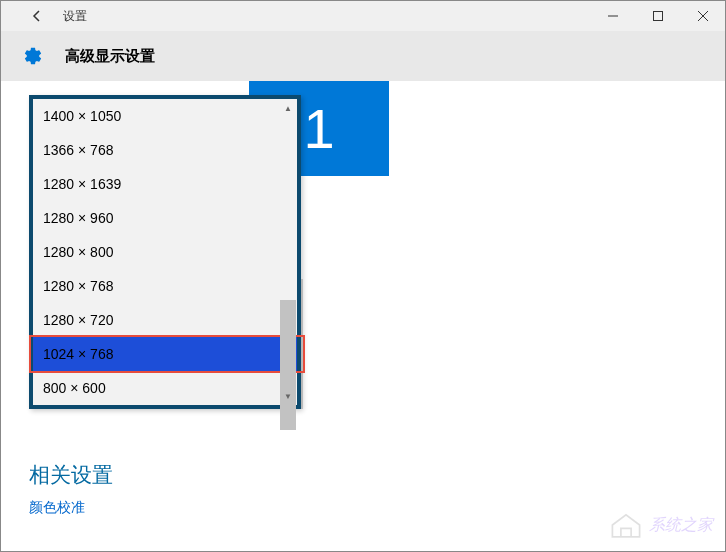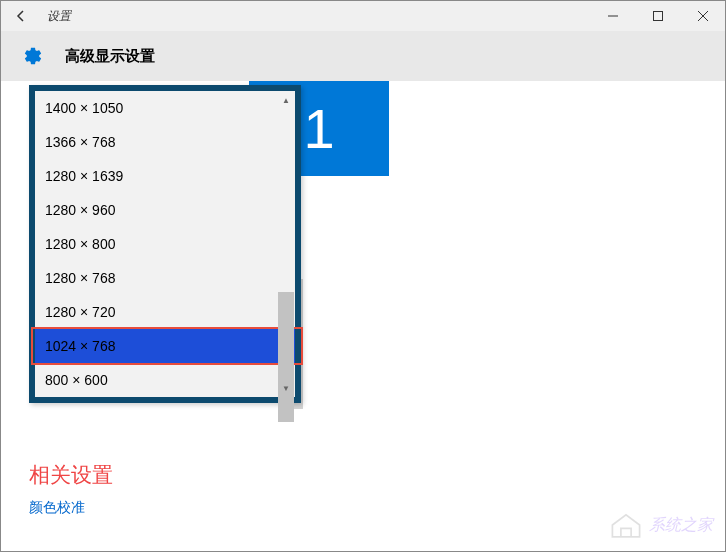--- a/index.html
+++ b/index.html
@@ -14,23 +14,22 @@
       background: #fff;
       position: relative;
       overflow: hidden;
       border: 1px solid #888;
     }
     .titlebar {
       height: 30px;
       background: #f0f0f0;
       display: flex;
       align-items: center;
-      padding-left: 8px;
-      position: relative;
-      font-style: italic;
+      padding-left: 24px;
+      position: relative;
     }
     .back-btn {
       width: 24px;
       height: 24px;
       display: flex;
       align-items: center;
       justify-content: center;
       font-size: 14px;
       cursor: pointer;
     }
@@ -89,24 +88,24 @@
       justify-content: center;
     }
     .monitor-num {
       color: #fff;
       font-size: 56px;
       font-weight: 300;
     }
     .dropdown-list {
       position: absolute;
       left: 28px;
-      top: 4px;
+      top: 14px;
       width: 272px;
       background: #f2f2f2;
-      border: 6px solid #0c4a6e;
+      border: 4px solid #0c4a6e;
       box-shadow: 2px 2px 5px rgba(0,0,0,0.2);
       z-index: 10;
     }
     .dropdown-item {
       height: 34px;
       display: flex;
       align-items: center;
       padding-left: 10px;
       font-size: 14px;
       color: #000;
@@ -168,21 +167,21 @@
       top: 198px;
       width: 18px;
       height: 130px;
       background: #d4d4d4;
     }
     .related-title {
       position: absolute;
       left: 28px;
       top: 380px;
       font-size: 21px;
-      color: #ef4444;
+      color: #0369a1;
     }
     .color-link {
       position: absolute;
       left: 28px;
       top: 418px;
       font-size: 14px;
       color: #0066cc;
       cursor: pointer;
     }
     .watermark {

